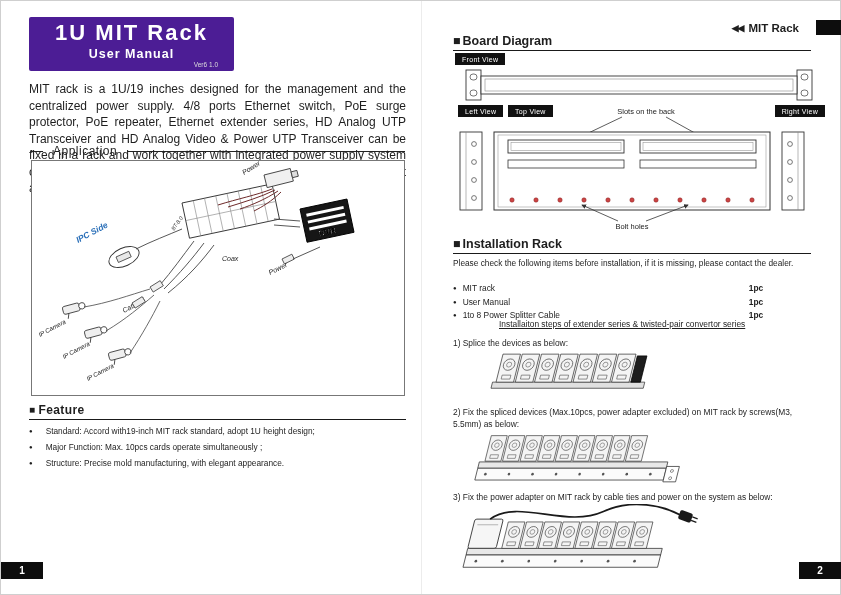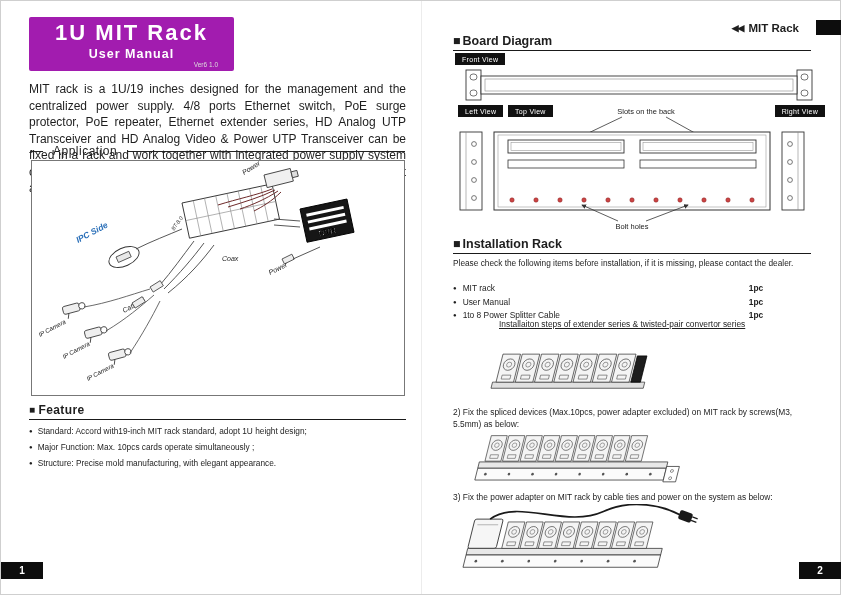--- a/index.html
+++ b/index.html
@@ -5,37 +5,37 @@
   * { margin:0; padding:0; box-sizing:border-box; }
   html,body { width:841px; height:595px; }
   body { position:relative; background:#f6f6f6; font-family:"Liberation Sans", sans-serif; color:#1e1e1e; overflow:hidden; }
   .sheet { position:absolute; inset:0; background:#fff; border:1px solid #cfcfcf; }
   .page { position:absolute; top:0; height:100%; width:420px; }
   #page-left { left:0; }
   #page-right { left:420px; border-left:1px solid #ececec; }
   svg { font-family:"Liberation Sans", sans-serif; display:block; }
 
   
-  .title-box { position:absolute; left:28px; top:16px; width:205px; height:54px; background:#a21caf; color:#fff; text-align:center; border-radius:2px; }
+  .title-box { position:absolute; left:28px; top:16px; width:205px; height:54px; background:#4c1d95; color:#fff; text-align:center; border-radius:2px; }
   .title-main { font-size:22px; font-weight:bold; letter-spacing:2px; padding-top:3px; }
   .title-sub  { font-size:12.5px; font-weight:bold; letter-spacing:1px; margin-top:1px; }
   .title-ver  { position:absolute; right:16px; bottom:3px; font-size:6.5px; color:#ddd; }
   .intro { position:absolute; left:28px; top:80px; width:377px; font-size:12px; line-height:1.38; text-align:justify; }
   .app-sec { position:absolute; left:30px; top:142px; width:374px; }
   .app-head { display:flex; align-items:center; height:16px; }
   .app-head .ln { border-top:1.4px solid #222; height:0; }
   .ln.s { width:12px; } .ln.g { flex:1; }
   .app-title { font-size:12px; font-weight:normal; padding:0 10px; letter-spacing:.5px; }
   .app-box { border:1px solid #777; height:236px; margin-top:1px; background:#fff; }
   .app-box svg { width:100%; height:100%; }
   .feat-sec { position:absolute; left:28px; top:402px; width:377px; }
   .sec-head { font-size:12px; font-weight:bold; border-bottom:1.6px solid #1a1a1a; padding-bottom:2px; letter-spacing:.4px; display:flex; align-items:center; gap:3px; }
   .sec-head .sq { font-size:10px; line-height:1; }
   .feat-list { list-style:none; margin-top:6px; }
-  .feat-item { display:flex; gap:5px; font-size:8.3px; line-height:1.42; margin-bottom:4px; }
+  .feat-item { display:flex; gap:13px; font-size:8.3px; line-height:1.42; margin-bottom:4px; }
   .feat-item .bullet { font-size:6px; line-height:11px; }
 
   
   .mr-head { position:absolute; top:21px; right:42px; display:flex; align-items:center; gap:5px; font-size:11.5px; font-weight:bold; }
   .mr-head .arrows { font-size:9px; letter-spacing:-1px; }
   .mr-box { position:absolute; top:19px; right:0; width:25px; height:15px; background:#0d0d0d; }
   .sec2-head { position:absolute; left:31px; width:358px; font-size:12.5px; font-weight:bold; border-bottom:1.6px solid #1a1a1a; padding-bottom:2px; display:flex; align-items:center; gap:2px; }
   #bd-head { top:33px; }
   #inst-head { top:236px; }
   .badge { position:absolute; background:#111; color:#fff; font-size:7px; padding:2.5px 7px; letter-spacing:.3px; white-space:nowrap; }
@@ -304,20 +304,21 @@
       </div>
       <div class="chk-row">
         <span class="bullet">●</span>
         <span>1to 8 Power Splitter Cable</span>
         <span class="chk-qty">1pc</span>
       </div>
     </div>
 
     <div class="inst-sub">Installaiton steps of  extender series &amp; twisted-pair convertor series</div>
 
+    <p class="step-text" id="step1-t">1) Splice the devices as below:</p>
     <div class="fig" id="fig1">
       <svg viewBox="0 0 200 62">
         <defs>
           <g id="mA">
             <rect width="20" height="32" fill="#f4f4f4" stroke="#333" stroke-width="0.8"></rect>
             <circle cx="10" cy="12" r="6.5" fill="none" stroke="#444" stroke-width="0.8"></circle>
             <circle cx="10" cy="12" r="2.8" fill="none" stroke="#666" stroke-width="0.7"></circle>
             <rect x="5" y="24" width="10" height="4.5" fill="none" stroke="#555" stroke-width="0.7"></rect>
           </g>
         </defs>

